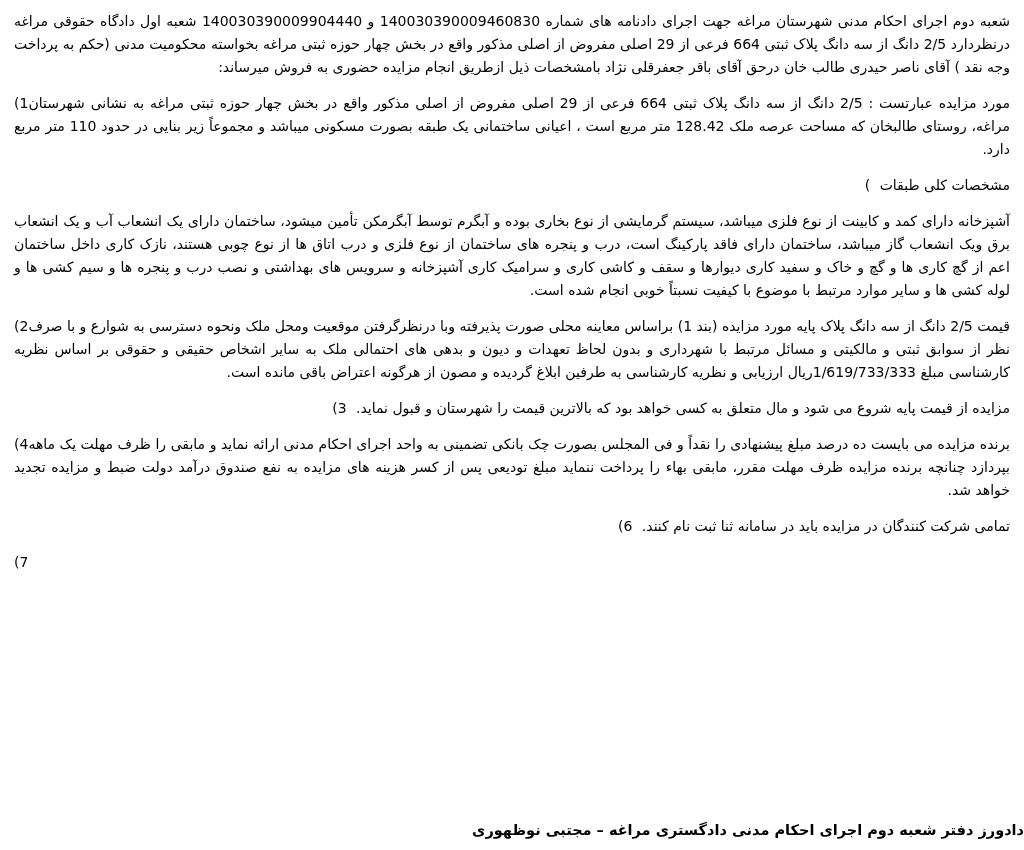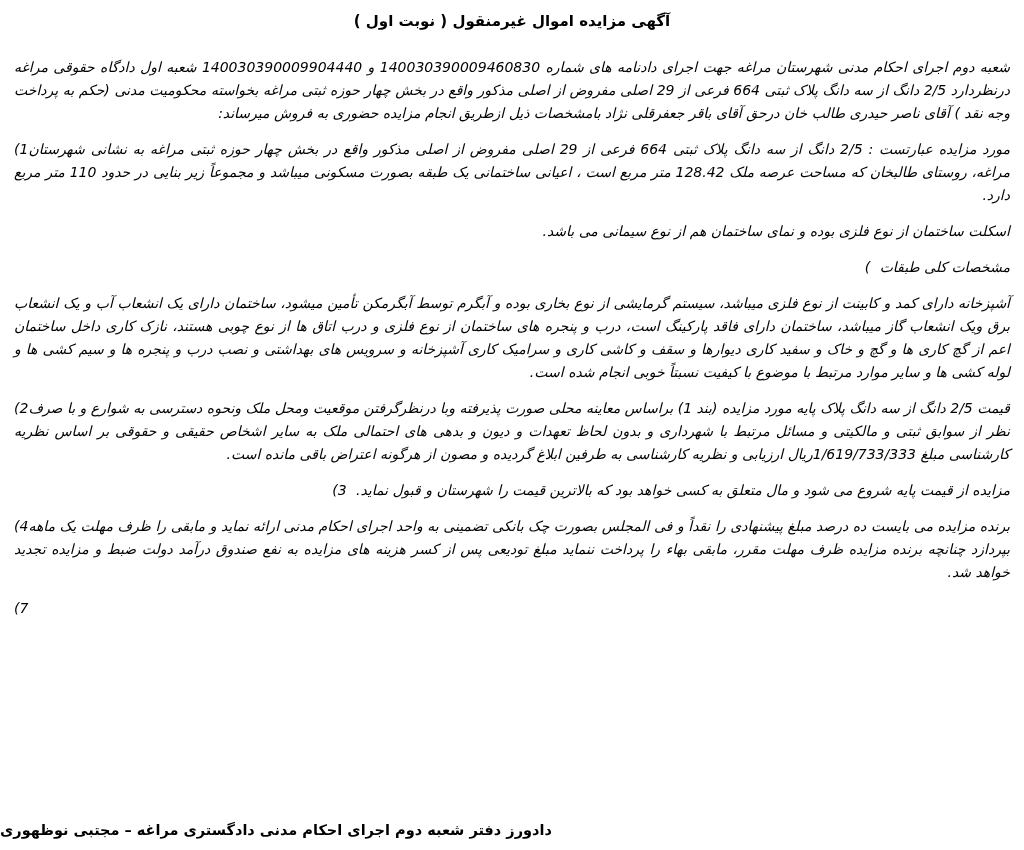--- a/index.html
+++ b/index.html
@@ -21,30 +21,29 @@
     font-weight: bold;
     font-size: 15px;
     line-height: 22px;
     margin-bottom: 24px;
   }
   .para {
     font-size: 14px;
     line-height: 23px;
     text-align: justify;
     margin: 0 0 13px 0;
-    font-style: italic;
   }
   .marker { unicode-bidi: embed; white-space: nowrap; }
   .marker-float { float: left; }
   .marker-inline { margin-right: 5px; }
   .footer {
     position: absolute;
     left: 0; right: 0;
     bottom: 12px;
-    text-align: left;
+    text-align: right;
     font-weight: bold;
     font-size: 14.5px;
   }
   
   .watermark {
     position: absolute;
     inset: 0;
     z-index: -1;
     opacity: 0.22;
     pointer-events: none;
@@ -96,34 +95,30 @@
 <div class="page">
 
   <div class="watermark">
     <div class="wm-digits">9001</div>
     <div class="wm-crest">♛</div>
     <div class="wm-circle wm-c1"></div>
     <div class="wm-circle wm-c2"></div>
     <div class="wm-band"></div>
   </div>
 
-  <div class="title">آگهی مزایده اموال غیرمنقول ( نوبت اول )</div>
 
   <p class="para">
     <span>شعبه دوم اجرای احکام مدنی شهرستان مراغه جهت اجرای دادنامه های شماره 140030390009460830 و 140030390009904440 شعبه اول دادگاه حقوقی مراغه درنظردارد 2/5 دانگ از سه دانگ پلاک ثبتی 664 فرعی از 29 اصلی مفروض از اصلی مذکور واقع در بخش چهار حوزه ثبتی مراغه بخواسته محکومیت مدنی (حکم به پرداخت وجه نقد ) آقای ناصر حیدری طالب خان درحق آقای باقر جعفرقلی نژاد بامشخصات ذیل ازطریق انجام مزایده حضوری به فروش میرساند:</span>
   </p>
 
   <p class="para">
     <span class="marker marker-float" dir="ltr">(1</span>
     <span>مورد مزایده عبارتست : 2/5 دانگ از سه دانگ پلاک ثبتی 664 فرعی از 29 اصلی مفروض از اصلی مذکور واقع در بخش چهار حوزه ثبتی مراغه به نشانی شهرستان مراغه، روستای طالبخان که مساحت عرصه ملک 128.42 متر مربع است ، اعیانی ساختمانی یک طبقه بصورت مسکونی میباشد و مجموعاً زیر بنایی در حدود 110 متر مربع دارد.</span>
   </p>
 
-  <p class="para">
-    <span>اسکلت ساختمان از نوع فلزی بوده و نمای ساختمان هم از نوع سیمانی می باشد.</span>
-  </p>
 
   <p class="para">
     <span>مشخصات کلی طبقات</span>
     <span class="marker marker-inline" dir="ltr">(</span>
   </p>
 
   <p class="para">
     <span>آشپزخانه دارای کمد و کابینت از نوع فلزی میباشد، سیستم گرمایشی از نوع بخاری بوده و آبگرم توسط آبگرمکن تأمین میشود، ساختمان دارای یک انشعاب آب و یک انشعاب برق ویک انشعاب گاز میباشد، ساختمان دارای فاقد پارکینگ است، درب و پنجره های ساختمان از نوع فلزی و درب اتاق ها از نوع چوبی هستند، نازک کاری داخل ساختمان اعم از گچ کاری ها و گچ و خاک و سفید کاری دیوارها و سقف و کاشی کاری و سرامیک کاری آشپزخانه و سرویس های بهداشتی و نصب درب و پنجره ها و سیم کشی ها و لوله کشی ها و سایر موارد مرتبط با موضوع با کیفیت نسبتاً خوبی انجام شده است.</span>
   </p>
 
@@ -136,20 +131,24 @@
     <span>مزایده از قیمت پایه شروع می شود و مال متعلق به کسی خواهد بود که بالاترین قیمت را شهرستان و قبول نماید.</span>
     <span class="marker marker-inline" dir="ltr">(3</span>
   </p>
 
   <p class="para">
     <span class="marker marker-float" dir="ltr">(4</span>
     <span>برنده مزایده می بایست ده درصد مبلغ پیشنهادی را نقداً و فی المجلس بصورت چک بانکی تضمینی به واحد اجرای احکام مدنی ارائه نماید و مابقی را ظرف مهلت یک ماهه بپردازد چنانچه برنده مزایده ظرف مهلت مقرر، مابقی بهاء را پرداخت ننماید مبلغ تودیعی پس از کسر هزینه های مزایده به نفع صندوق درآمد دولت ضبط و مزایده تجدید خواهد شد.</span>
   </p>
 
 
+  <p class="para">
+    <span>تمامی شرکت کنندگان در مزایده باید در سامانه ثنا ثبت نام کنند.</span>
+    <span class="marker marker-inline" dir="ltr">(6</span>
+  </p>
 
   <p class="para">
     <span class="marker marker-float" dir="ltr">(7</span>
   </p>
 
   <div class="footer">دادورز دفتر شعبه دوم اجرای احکام مدنی دادگستری مراغه – مجتبی نوظهوری</div>
 
 </div>
 
 </body></html>

